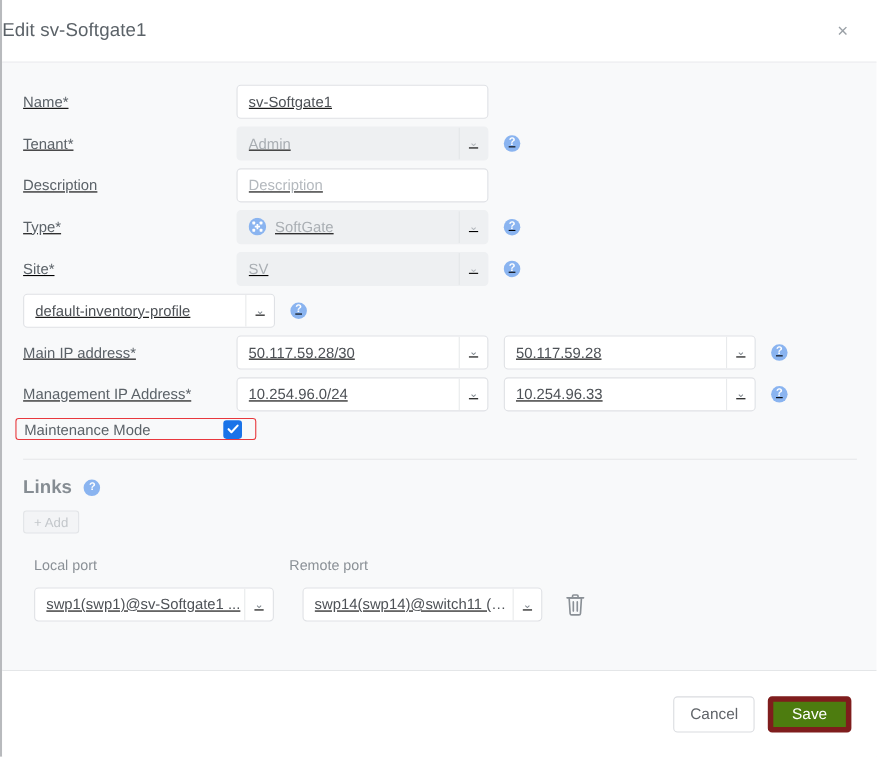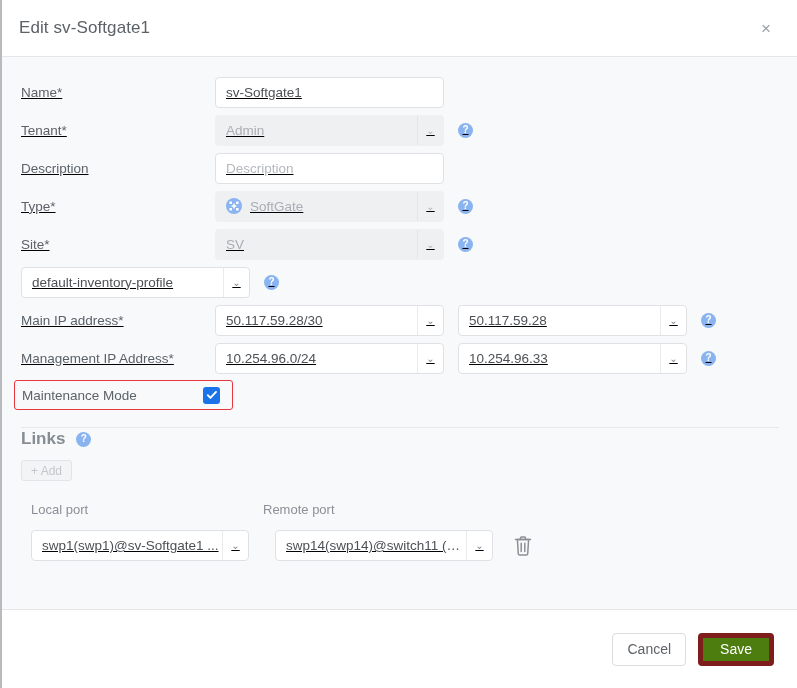--- a/index.html
+++ b/index.html
@@ -17,21 +17,21 @@
     border-left: 2px solid #b8babd;
     display: flex; flex-direction: column;
   }
 
   
   .dlg-header {
     height: 57px;
     flex: 0 0 57px;
     border-bottom: 1px solid #e4e6e8;
     display: flex; align-items: center;
-    padding: 0 18px 0 17px;
+    padding: 0 18px 0 0;
     background: #fff;
   }
   .dlg-title {
     font-size: 17px;
     color: #5b6268;
     letter-spacing: .1px;
   }
   .close-btn {
     margin-left: auto;
     width: 26px; height: 26px;
@@ -126,21 +126,21 @@
     flex: 0 0 16px;
     display: block;
   }
 
   
   .col2 { margin-left: 14px; width: 229px; flex: 0 0 229px; }
 
   
   .maint-row {
     margin-top: 3px;
-    height: 30px;
+    height: 20px;
     display: flex;
     align-items: center;
     width: 219px;
     margin-left: 12px;
     border: 1.5px solid #e8383d;
     border-radius: 3px;
     padding-left: 7px;
   }
   .maint-label {
     font-size: 13.5px;
@@ -160,21 +160,21 @@
 
   .divider {
     height: 1px;
     background: #e6e8ea;
     margin: 17px 18px 0 19px;
   }
 
   .links-head {
     display: flex; align-items: center;
     padding-left: 19px;
-    margin-top: 1px;
+    margin-top: 15px;
   }
   .links-title {
     font-size: 17px;
     color: #868d93;
     font-weight: bold;
   }
   .links-head .help { margin-left: 11px; }
 
   .add-btn {
     margin: 11px 0 0 19px;

